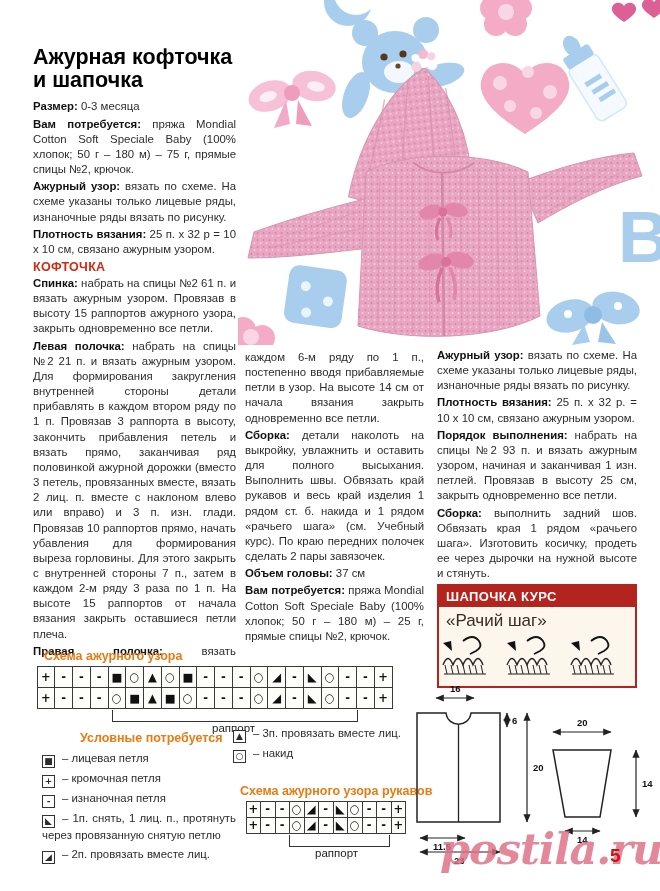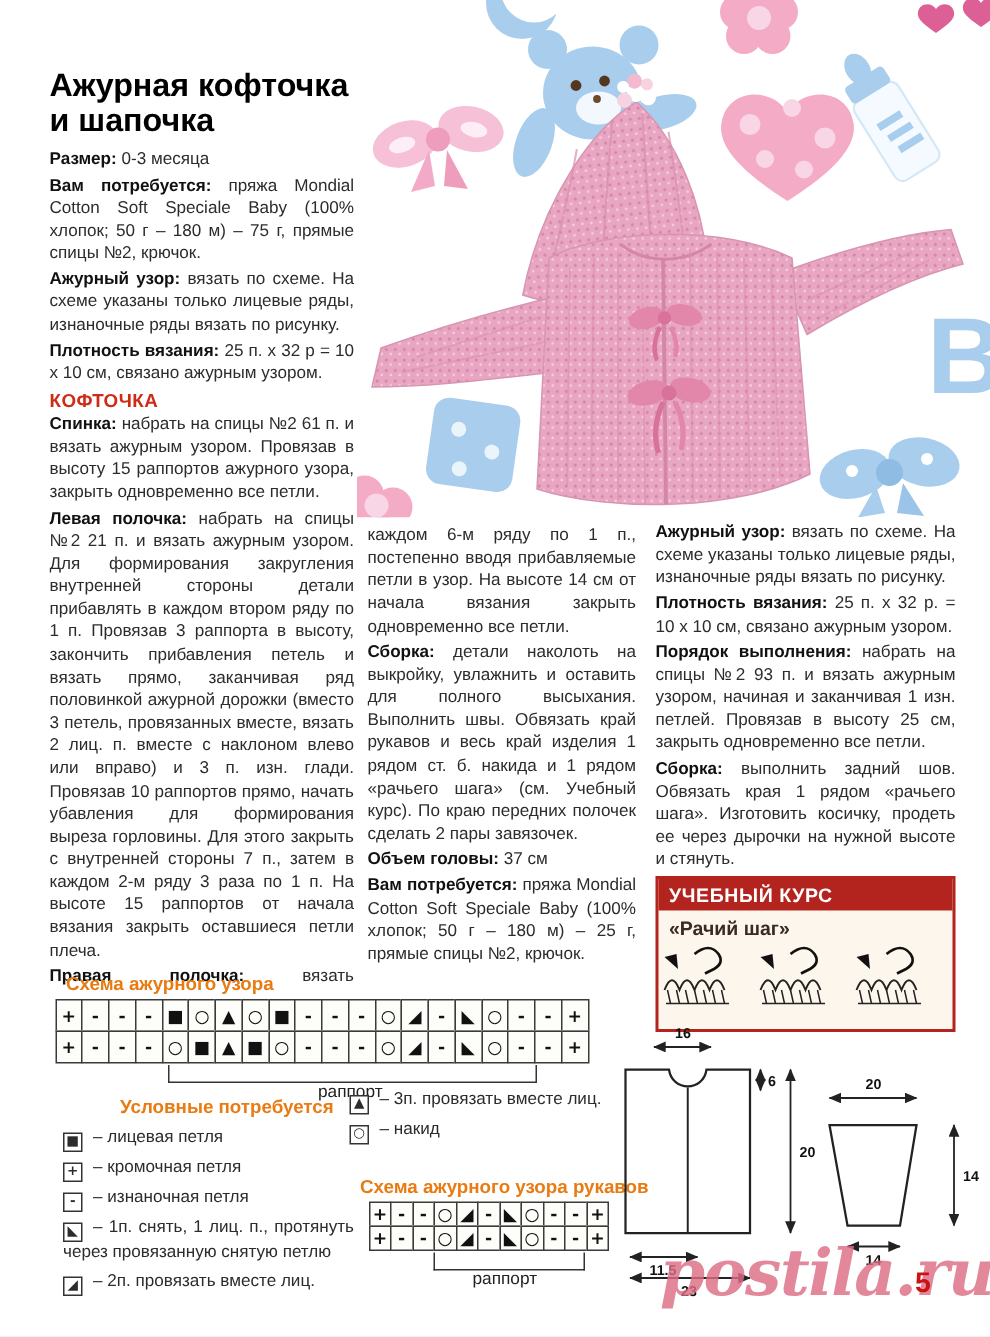--- a/index.html
+++ b/index.html
@@ -27,21 +27,21 @@
   .legend-items{position:absolute;}
   .litem{font-size:11.4px;line-height:1.38;margin-bottom:3px;text-align:justify;}
   .lbox{display:inline-block;width:13px;height:13px;box-sizing:border-box;border:1.4px solid #333;
         line-height:10px;text-align:center;font-size:9px;font-family:"DejaVu Sans",sans-serif;
         margin-right:7px;vertical-align:-2px;background:#fff;font-weight:bold;}
   
   .course-box{position:absolute;left:437px;top:584px;width:200px;height:104px;box-sizing:border-box;
         border:2px solid #b3241e;background:#fcf6ec;}
   .course-header{background:#b3241e;color:#fff;font-weight:bold;font-size:13px;
         padding:3px 7px;letter-spacing:.4px;}
-  .course-sub{font-size:13px;font-weight:bold;color:#3a2a20;padding:4px 7px 0 7px;}
+  .course-sub{font-size:17px;font-weight:normal;color:#3a2a20;padding:4px 7px 0 7px;}
   
   .diagrams{position:absolute;left:408px;top:680px;}
   .dim{font-size:9.5px;font-weight:bold;fill:#111;font-family:"Liberation Sans",sans-serif;}
   
   .watermark{position:absolute;left:440px;top:824px;font-family:"DejaVu Serif",serif;
         font-style:italic;font-weight:bold;font-size:43px;letter-spacing:-1px;
         color:#dd6d86;opacity:.82;z-index:30;}
   .pagenum{position:absolute;left:610px;top:845px;font-size:19px;font-weight:bold;color:#cc1212;z-index:31;}
   .photo{position:absolute;left:238px;top:0;width:422px;height:345px;overflow:hidden;background:#fff;}
 </style>
@@ -217,21 +217,21 @@
   <div class="col col-right">
     <div id="right-paras">
         <div class="para"><b>Ажурный узор:</b> вязать по схеме. На схеме указаны только лицевые ряды, изнаночные ряды вязать по рисунку.</div>
         <div class="para"><b>Плотность вязания:</b> 25 п. x 32 р. = 10 x 10 см, связано ажурным узором.</div>
         <div class="para"><b>Порядок выполнения:</b> набрать на спицы №2 93 п. и вязать ажурным узором, начиная и заканчивая 1 изн. петлей. Провязав в высоту 25 см, закрыть одновременно все петли.</div>
         <div class="para"><b>Сборка:</b> выполнить задний шов. Обвязать края 1 рядом «рачьего шага». Изготовить косичку, продеть ее через дырочки на нужной высоте и стянуть.</div>
       </div>
   </div>
 
   <div class="course-box">
-    <div class="course-header">УЧЕБНЫЙ КУРС</div>
+    <div class="course-header">ШАПОЧКА КУРС</div>
     <div class="course-sub">«Рачий шаг»</div>
     <svg width="192" height="52" viewBox="0 0 192 52">
       <defs>
         <g id="crab">
           <path d="M2,32 q5,-13 10,0 q5,-13 10,0 q5,-13 10,0 q5,-13 10,0" stroke="#222" fill="none" stroke-width="1.3"></path>
           <path d="M4,32 l2,9 M10,32 l2,9 M16,32 l2,9 M22,32 l2,9 M28,32 l2,9 M34,32 l2,9 M40,32 l2,9" stroke="#222" stroke-width="1"></path>
           <path d="M3,41 h42" stroke="#222" stroke-width="1"></path>
           <path d="M22,8 q10,-8 16,0 q4,6 -3,10 l-6,3" stroke="#111" fill="none" stroke-width="1.8"></path>
           <path d="M2,10 l9,8 -1,-10 z" fill="#111"></path>
         </g>

